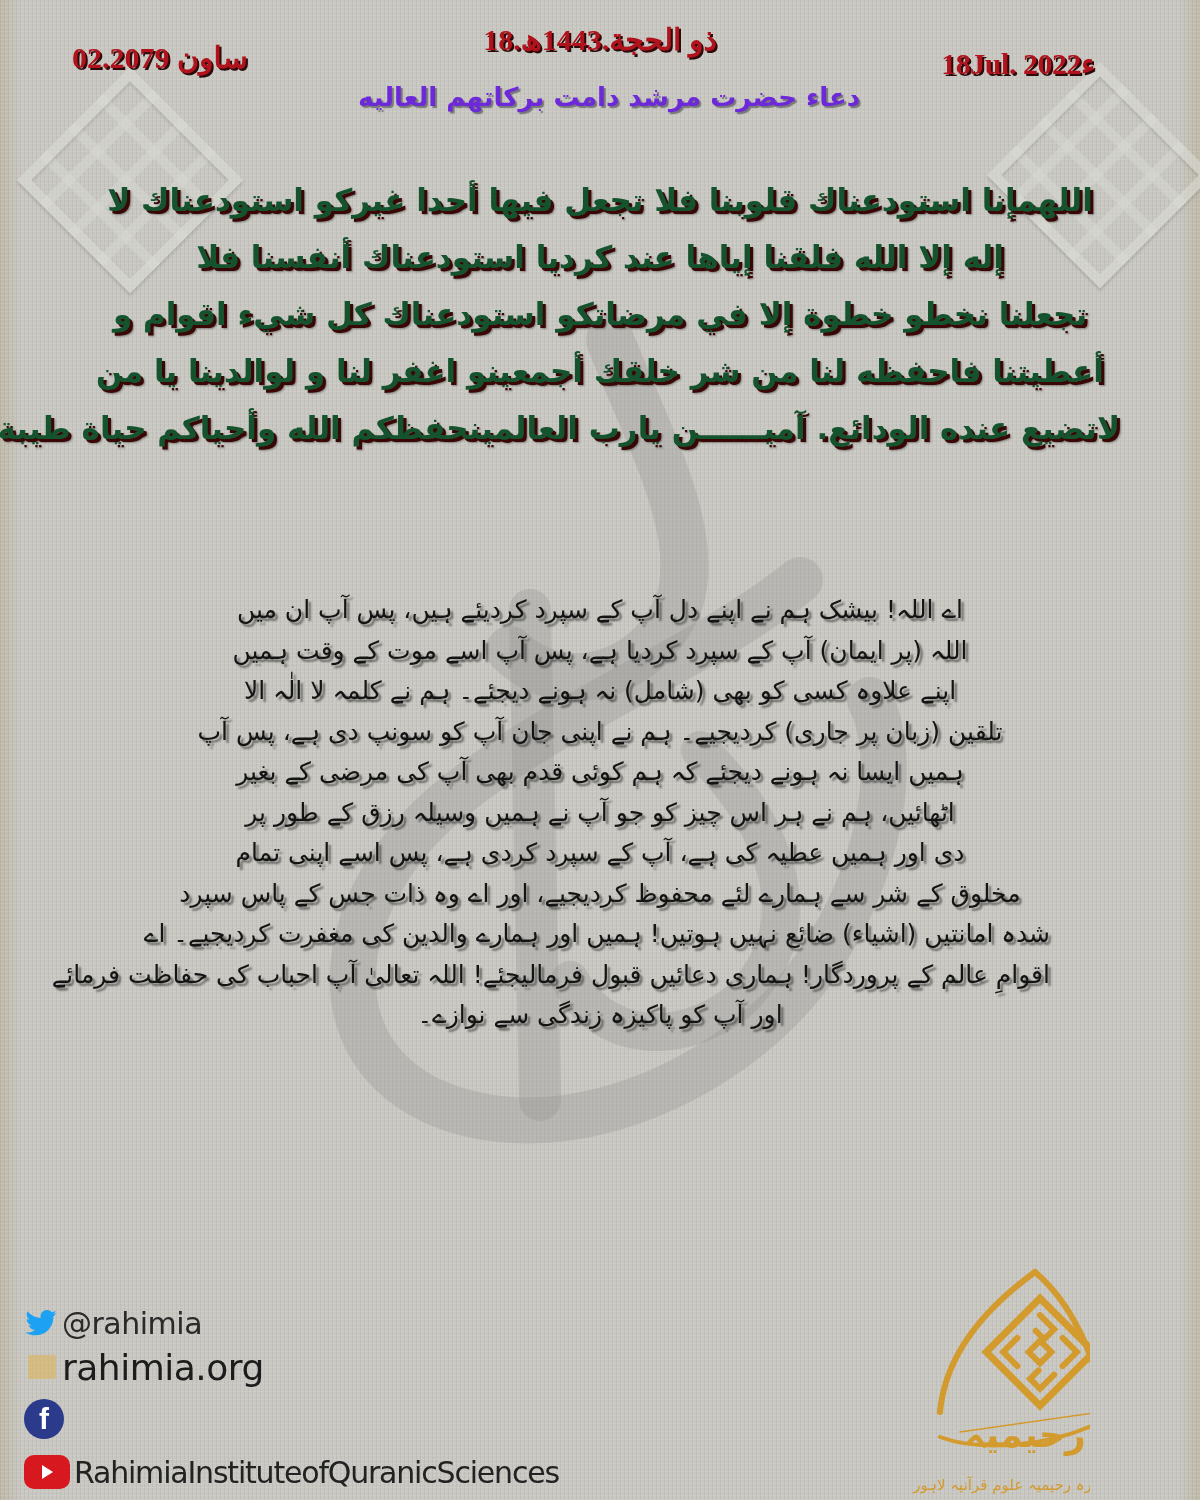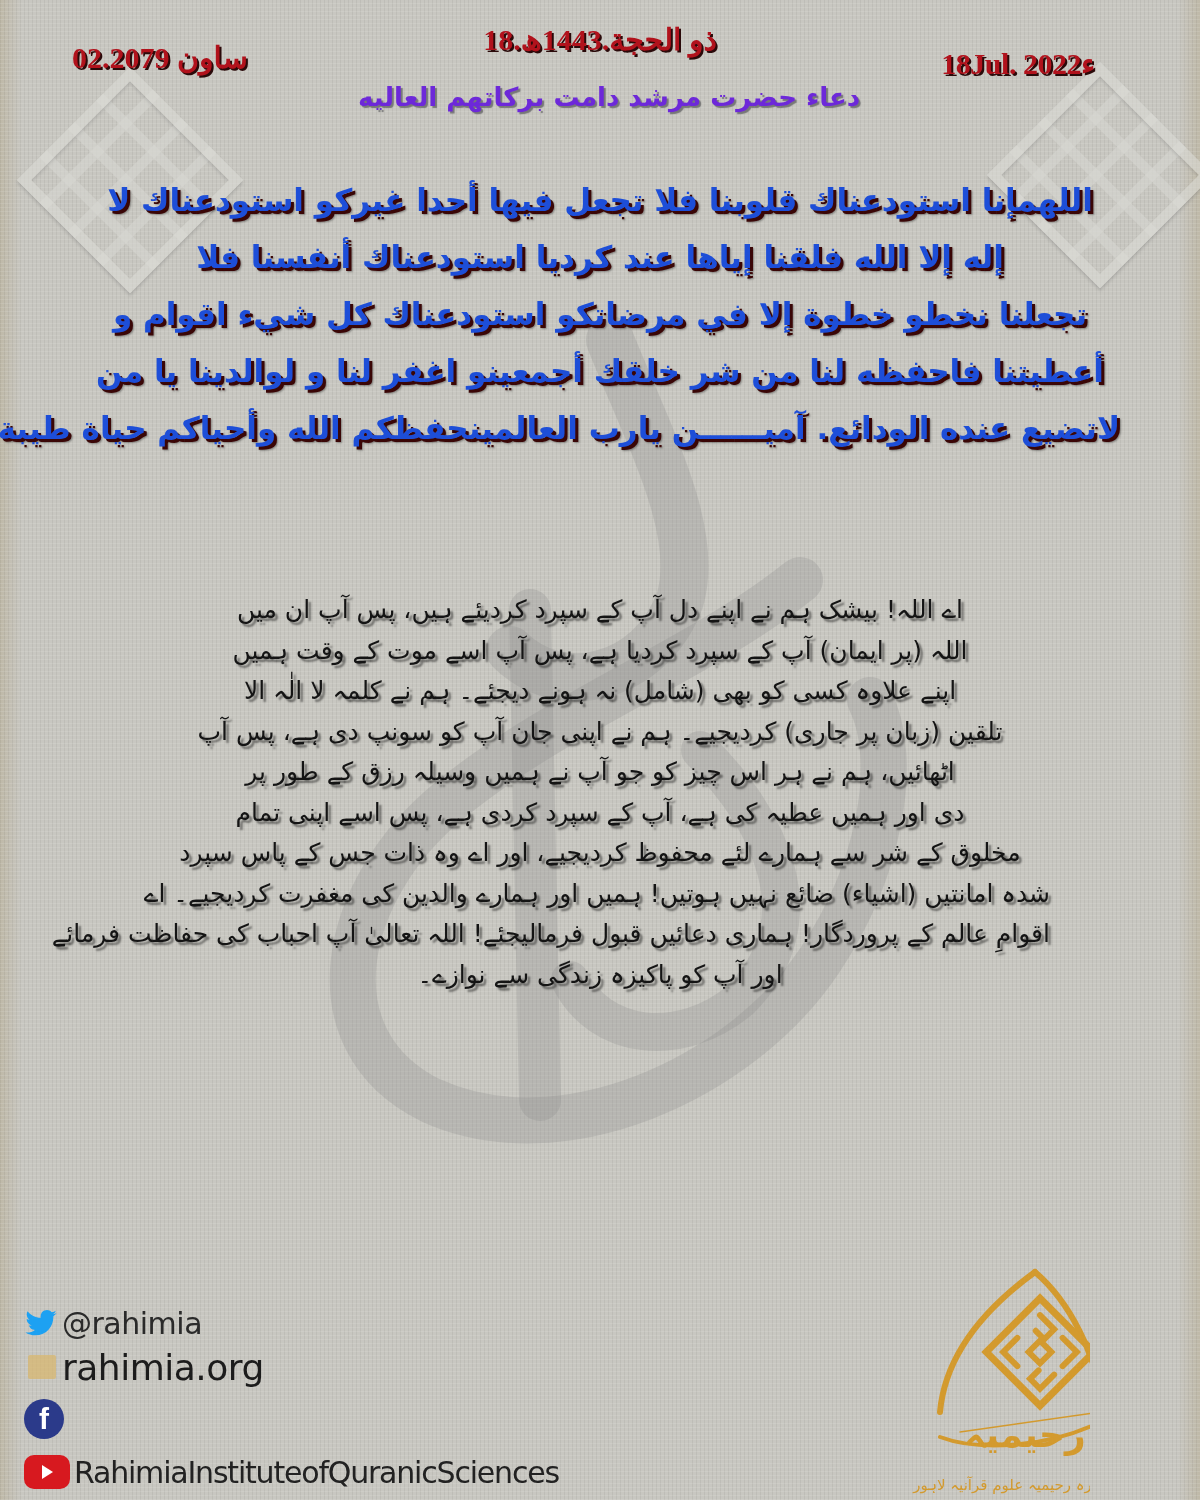--- a/index.html
+++ b/index.html
@@ -34,21 +34,21 @@
     .date.gregorian { top: 46px; right: 105px; }
     .title {
       position: absolute; top: 82px; left: 0; width: 1200px; text-align: center;
       direction: rtl; font-family: "DejaVu Sans", sans-serif; font-weight: bold;
       font-size: 26px; color: #6d28d9; text-shadow: 2px 2px 1px #777; padding-left: 9px;
     }
     .arabic {
       position: absolute; top: 172px; left: 80px; width: 1040px;
       direction: rtl; text-align: center;
       font-family: "DejaVu Sans", sans-serif; font-weight: bold;
-      color: #1d4ed8; font-size: 31px; line-height: 57px;
+      color: #14532d; font-size: 31px; line-height: 57px;
       text-shadow: 3px 3px 0 #3a0606, 4px 4px 2px rgba(0,0,0,0.35);
     }
     .arabic .line { display: block; white-space: nowrap; }
     .urdu {
       position: absolute; top: 590px; left: 150px; width: 900px;
       direction: rtl; text-align: center;
       font-family: "DejaVu Sans", sans-serif; font-weight: normal;
       color: #141414; font-size: 25px; line-height: 40.5px;
       text-shadow: 3px 3px 2px rgba(0,0,0,0.45);
     }
@@ -107,20 +107,21 @@
   <span class="line">تجعلنا نخطو خطوة إلا في مرضاتكو استودعناك كل شيء اقوام و</span>
   <span class="line">أعطيتنا فاحفظه لنا من شر خلقك أجمعينو اغفر لنا و لوالدينا يا من</span>
   <span class="line">لاتضيع عنده الودائع. آميــــــن يارب العالمينحفظكم الله وأحياكم حياة طيبة</span>
 </div>
 
 <div class="urdu">
   <span class="line">اے اللہ! بیشک ہم نے اپنے دل آپ کے سپرد کردیئے ہیں، پس آپ ان میں</span>
   <span class="line">اللہ (پر ایمان) آپ کے سپرد کردیا ہے، پس آپ اسے موت کے وقت ہمیں</span>
   <span class="line">اپنے علاوہ کسی کو بھی (شامل) نہ ہونے دیجئے۔ ہم نے کلمہ لا الٰہ الا</span>
   <span class="line">تلقین (زبان پر جاری) کردیجیے۔ ہم نے اپنی جان آپ کو سونپ دی ہے، پس آپ</span>
+  <span class="line">ہمیں ایسا نہ ہونے دیجئے کہ ہم کوئی قدم بھی آپ کی مرضی کے بغیر</span>
   <span class="line">اٹھائیں، ہم نے ہر اس چیز کو جو آپ نے ہمیں وسیلہ رزق کے طور پر</span>
   <span class="line">دی اور ہمیں عطیہ کی ہے، آپ کے سپرد کردی ہے، پس اسے اپنی تمام</span>
   <span class="line">مخلوق کے شر سے ہمارے لئے محفوظ کردیجیے، اور اے وہ ذات جس کے پاس سپرد</span>
   <span class="line">شدہ امانتیں (اشیاء) ضائع نہیں ہوتیں! ہمیں اور ہمارے والدین کی مغفرت کردیجیے۔ اے</span>
   <span class="line">اقوامِ عالم کے پروردگار! ہماری دعائیں قبول فرمالیجئے! اللہ تعالیٰ آپ احباب کی حفاظت فرمائے</span>
   <span class="line">اور آپ کو پاکیزہ زندگی سے نوازے۔</span>
 </div>
 
 <div class="social">
   <div class="social-row" style="height:36px;">

